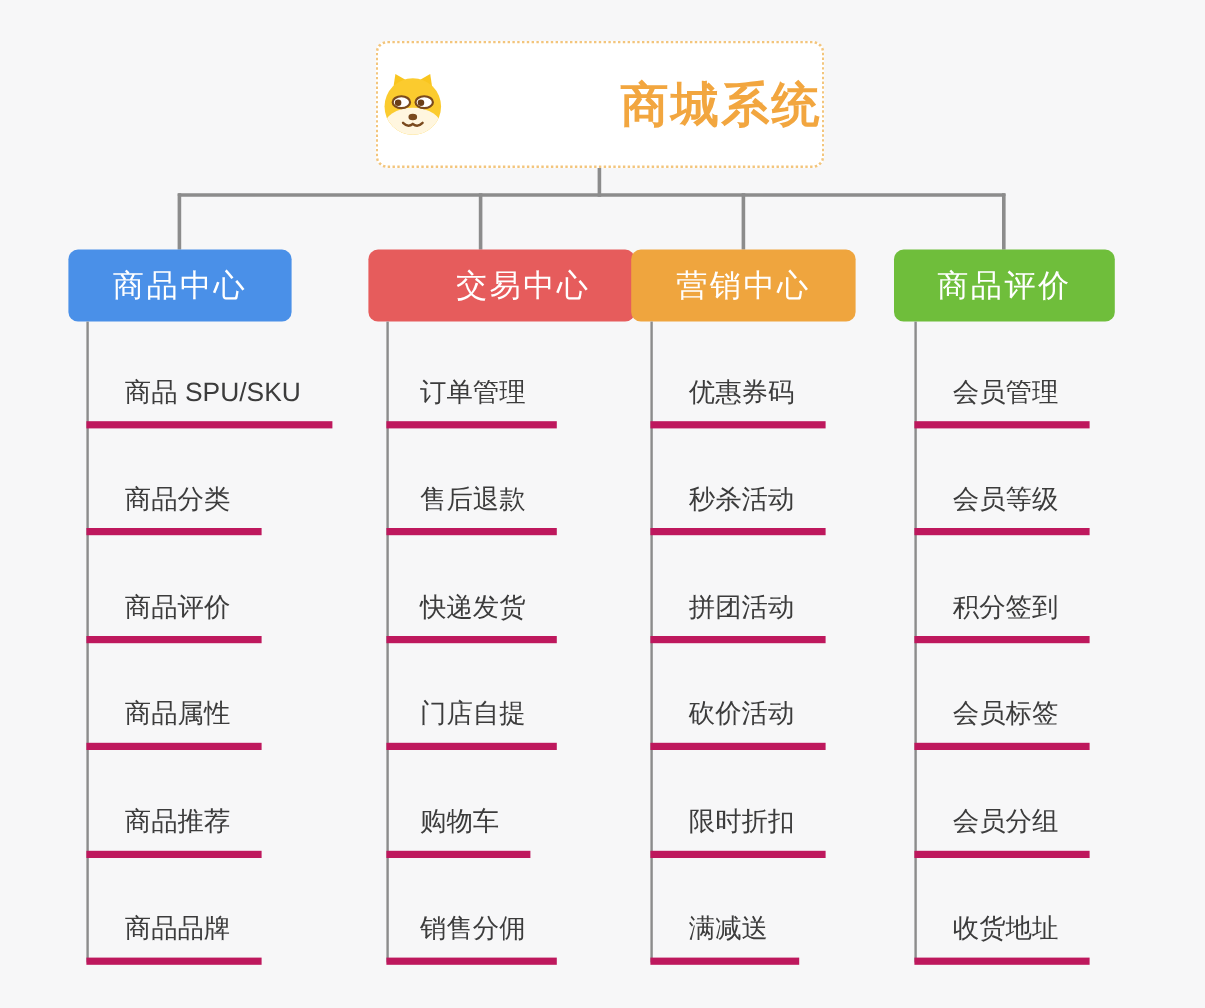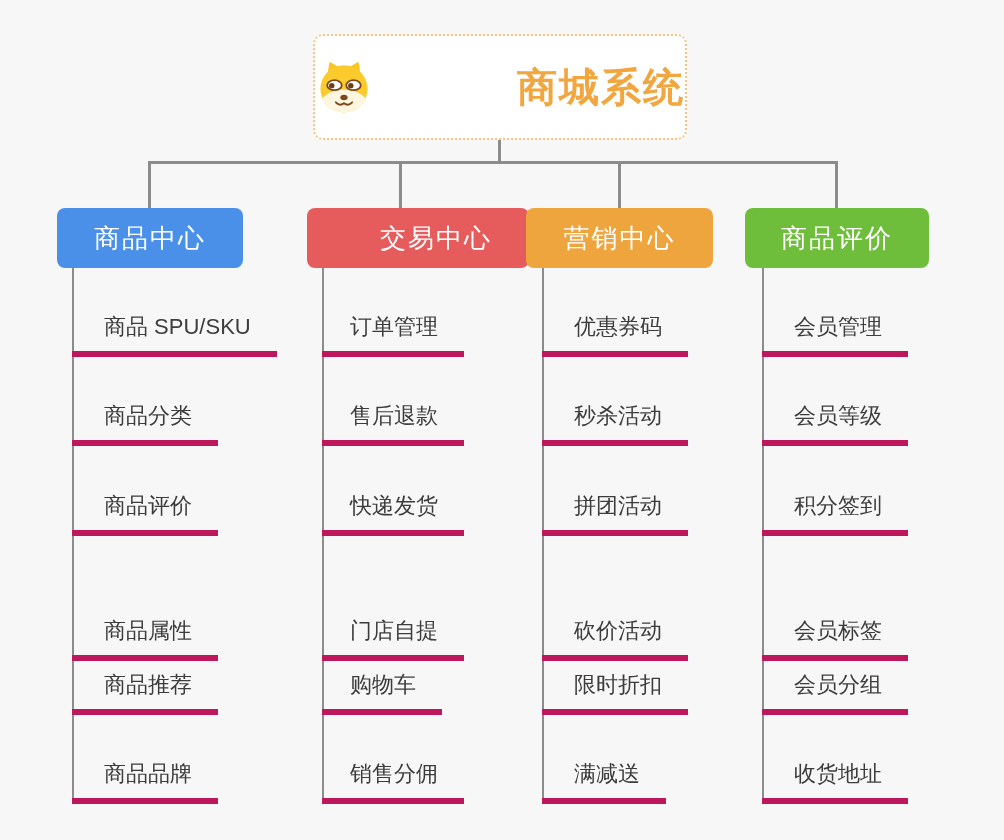--- a/index.html
+++ b/index.html
@@ -60,21 +60,21 @@
     border-bottom:6px solid #be185d;
     line-height:36px;
   }
   .lx-1{left:72px;}
   .lx-2{left:322px;padding-left:28px;}
   .lx-3{left:542px;}
   .lx-4{left:762px;}
   .ly-1{top:309px;}
   .ly-2{top:398px;}
   .ly-3{top:488px;}
-  .ly-4{top:577px;margin-top:36px;}
+  .ly-4{top:577px;}
   .ly-5{top:667px;}
   .ly-6{top:756px;}
 </style>
 </head>
 <body>
 
 <div class="canvas">
 
   <div class="line root-drop"></div>
   <div class="line h-bar"></div>

